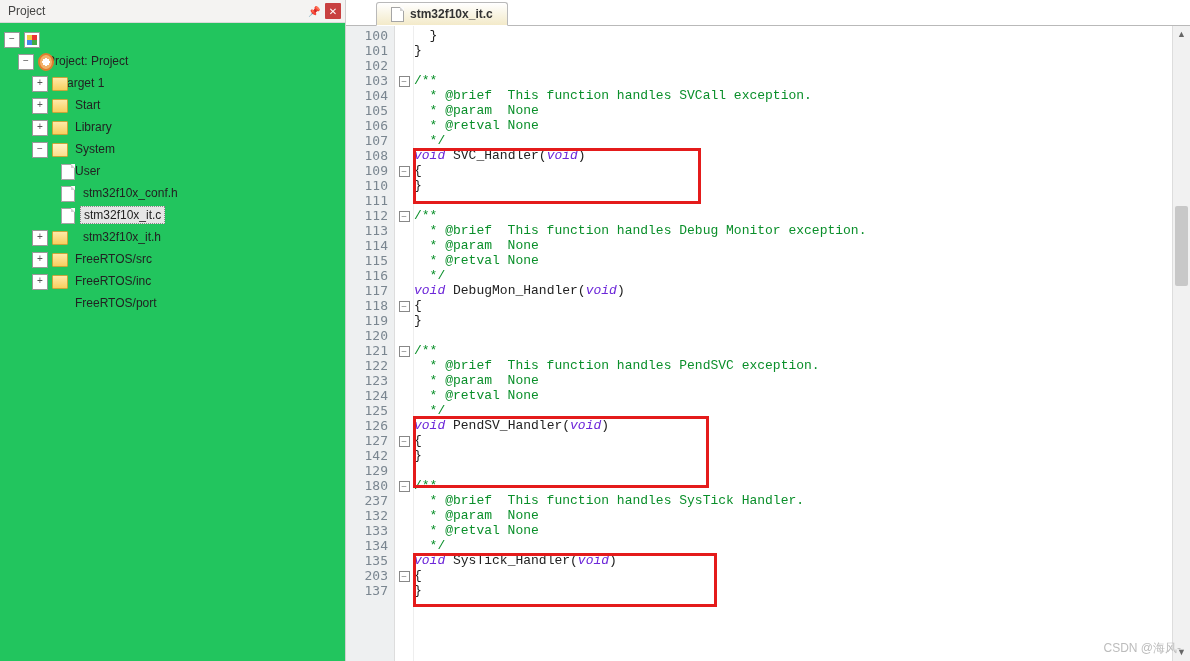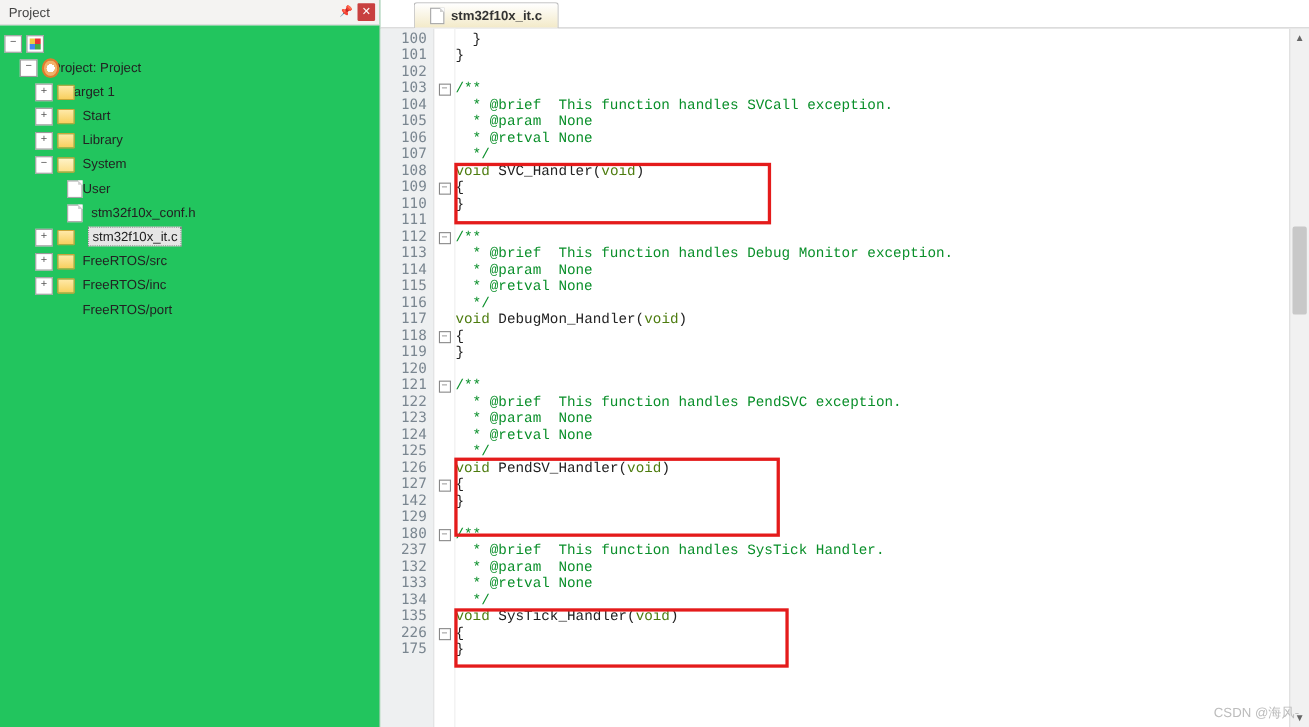--- a/index.html
+++ b/index.html
@@ -33,21 +33,21 @@
   .tab .ic-file{width:11px;height:13px;}
   .tab .tlabel{font-weight:600;color:#333;}
   .code-area{flex:1;display:flex;overflow:hidden;background:#fff;position:relative;}
   .gutter{flex:0 0 48px;background:#eef0f1;border-right:1px solid #dddddd;text-align:right;color:#7a8690;font-family:Consolas,monospace;font-size:13px;line-height:15px;padding-top:2px;}
   .gutter div{padding-right:6px;}
   .fold-col{flex:0 0 18px;background:#fff;border-right:1px solid #eee;font-family:Consolas,monospace;font-size:10px;line-height:15px;color:#888;text-align:center;padding-top:2px;}
   .fold-col div{height:15px;}
   .fold-box{display:inline-block;width:9px;height:9px;border:1px solid #888;line-height:8px;font-size:9px;text-align:center;background:#fff;}
   .code{flex:1;font-family:Consolas,"Courier New",monospace;font-size:13px;line-height:15px;padding-top:2px;white-space:pre;overflow:hidden;color:#222;}
   .code div{height:15px;}
-  .kw{color:#4d7c0f;}
+  .kw{color:#6d28d9;font-style:italic;}
   .cm{color:#0a8f2a;}
   
   .hl{position:absolute;border:3px solid #e41b1b;pointer-events:none;}
   
   .vscroll{width:17px;background:#f1f1f1;border-left:1px solid #ddd;position:relative;}
   .vscroll .thumb{position:absolute;left:2px;right:2px;top:180px;height:80px;background:#c8c8c8;border-radius:2px;}
   .vscroll .arr{position:absolute;left:0;right:0;height:17px;text-align:center;font-size:9px;color:#666;line-height:17px;}
   .vscroll .arr.top{top:0;}
   .vscroll .arr.bot{bottom:0;}
   
@@ -128,20 +128,30 @@
         </div>
         <div class="tree-row sel">
           <span class="sp"></span>
           <span class="sp"></span>
           <span class="sp"></span>
           <span class="sp"></span>
           <span class="ic">
             <span class="ic-file"></span>
           </span>
           <span class="lbl">stm32f10x_it.c</span>
+        </div>
+        <div class="tree-row">
+          <span class="sp"></span>
+          <span class="sp"></span>
+          <span class="sp"></span>
+          <span class="sp"></span>
+          <span class="ic">
+            <span class="ic-file"></span>
+          </span>
+          <span class="lbl">stm32f10x_it.h</span>
         </div>
         <div class="tree-row">
           <span class="sp"></span>
           <span class="sp"></span>
           <span class="tw">+</span>
           <span class="ic">
             <span class="ic-folder"></span>
           </span>
           <span class="lbl">FreeRTOS/src</span>
         </div>
@@ -204,22 +214,22 @@
           <div>126</div>
           <div>127</div>
           <div>142</div>
           <div>129</div>
           <div>180</div>
           <div>237</div>
           <div>132</div>
           <div>133</div>
           <div>134</div>
           <div>135</div>
-          <div>226</div>
-          <div>175</div>
+          <div>203</div>
+          <div>137</div>
         </div>
       <div class="fold-col" id="foldcol">
           <div></div>
           <div></div>
           <div></div>
           <div><span class="fold-box">−</span></div>
           <div></div>
           <div></div>
           <div></div>
           <div></div>

